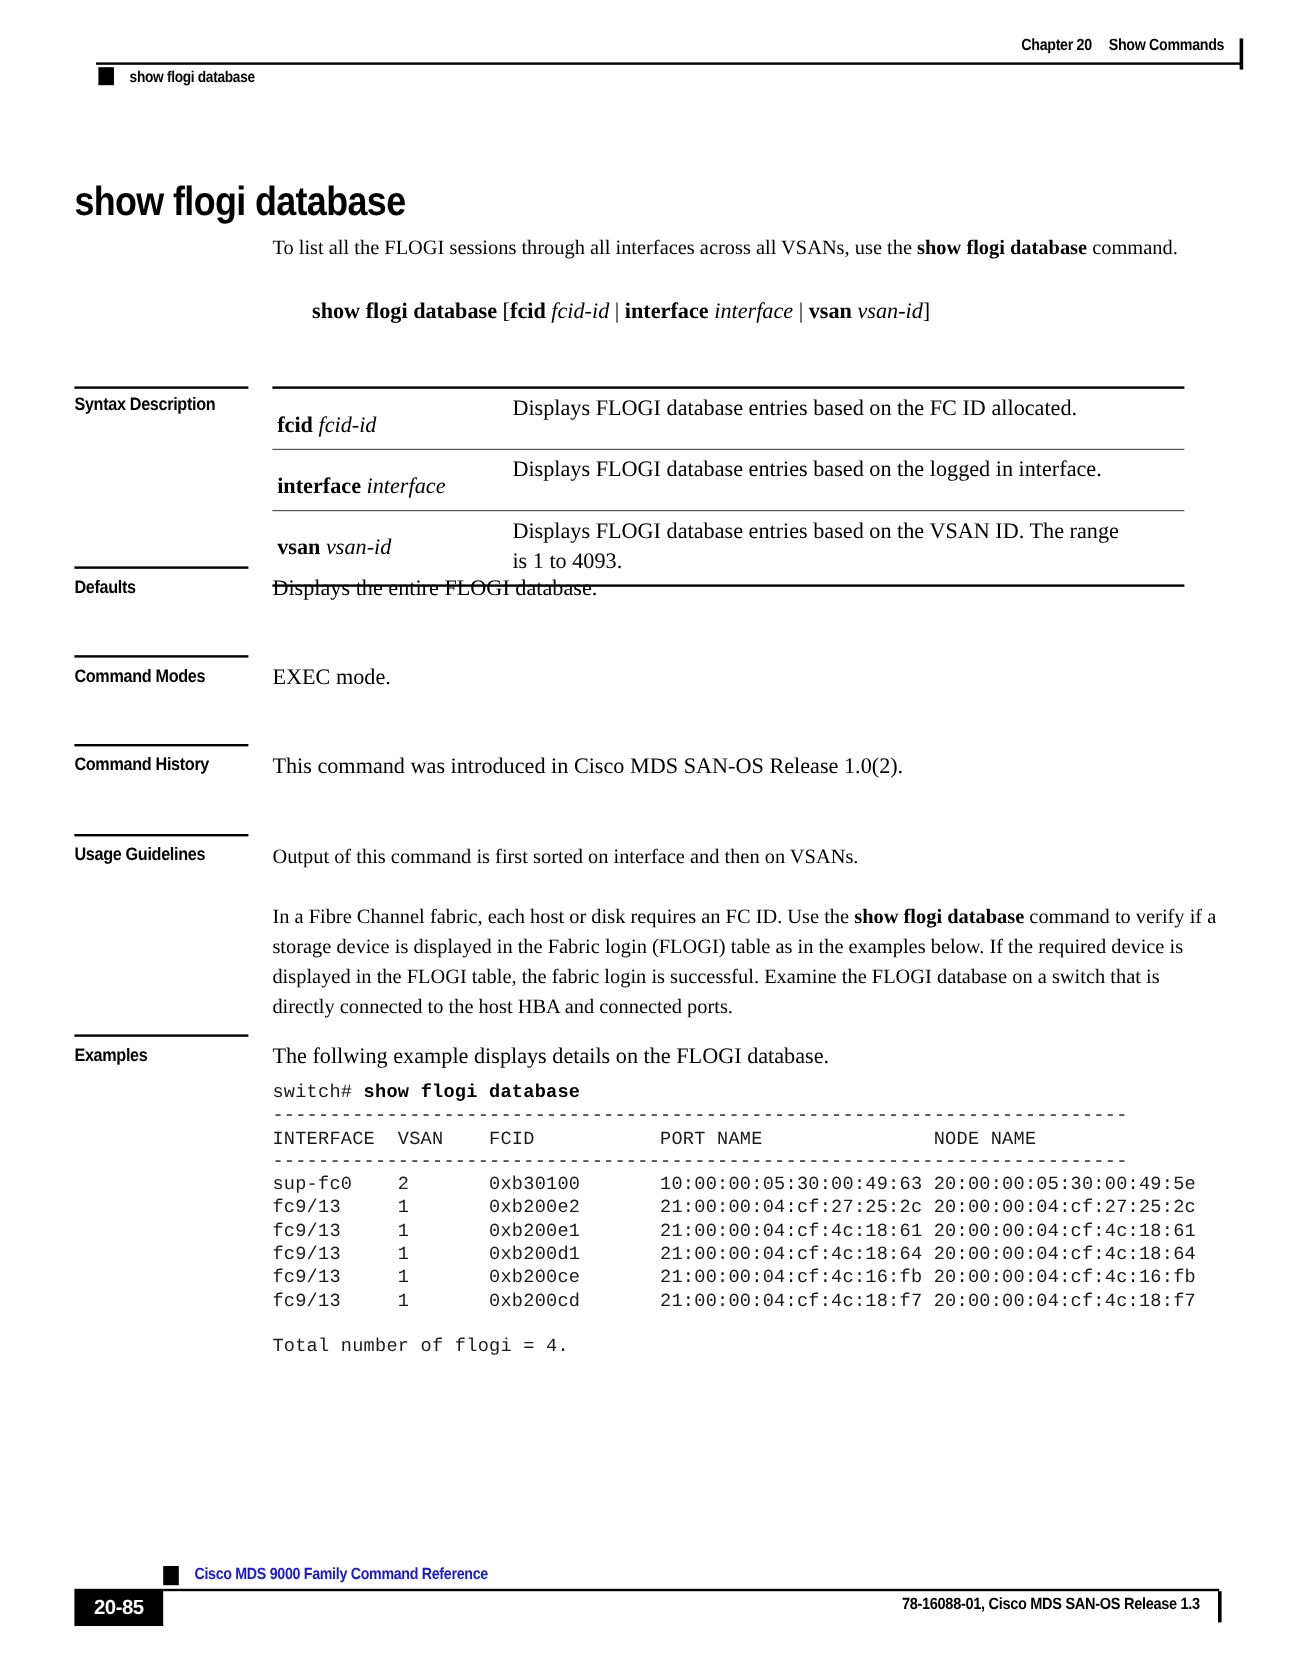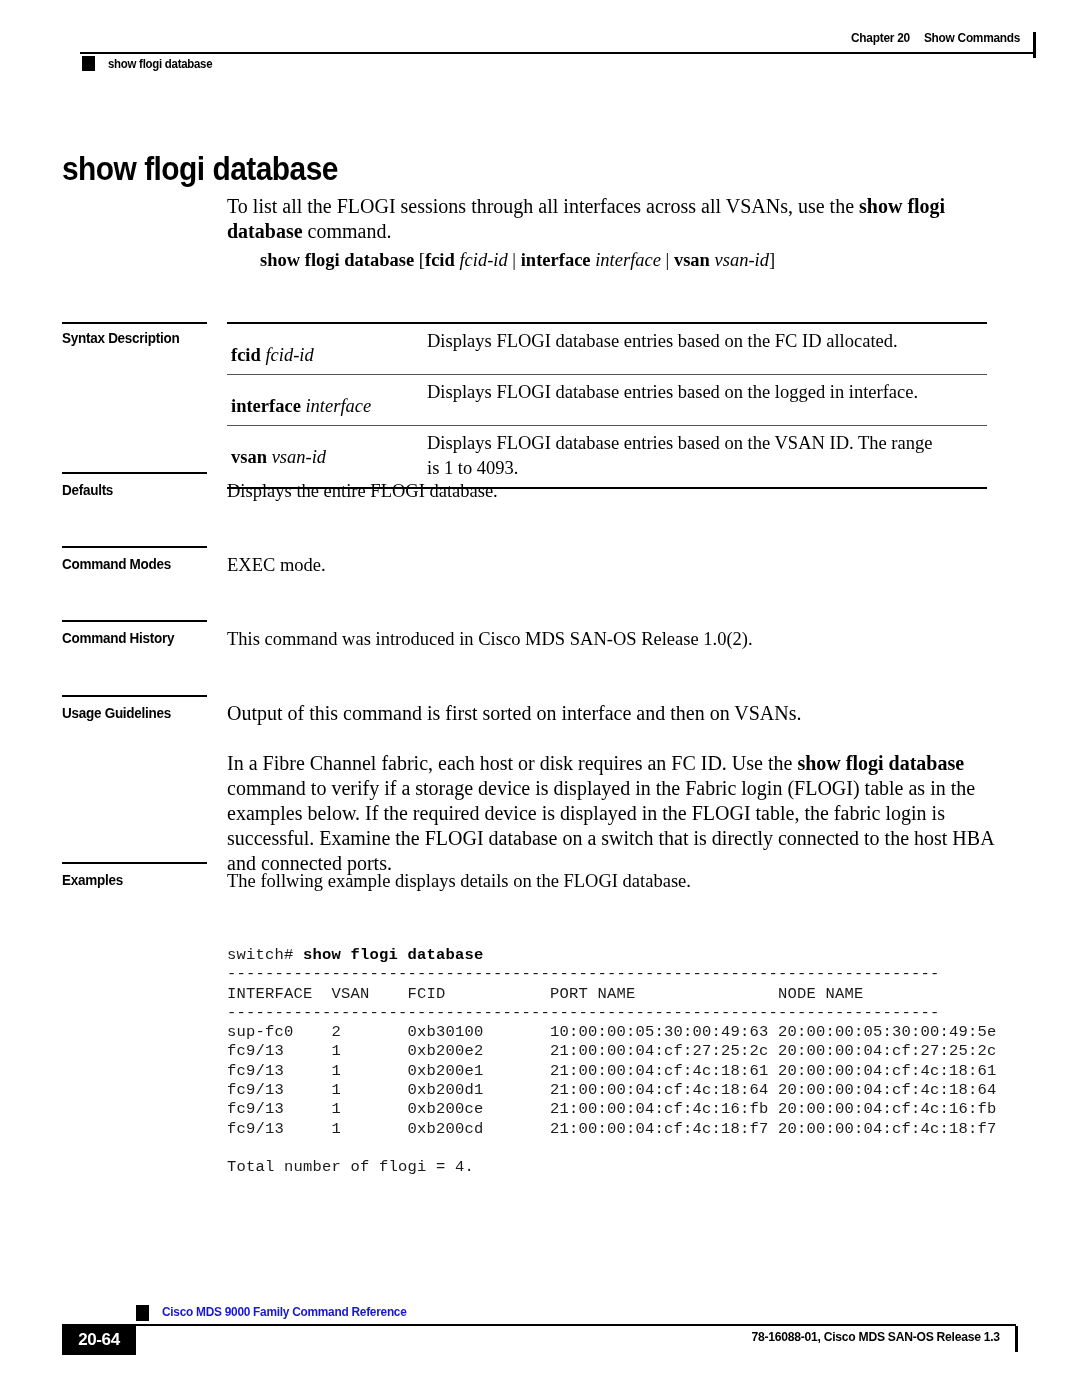--- a/index.html
+++ b/index.html
@@ -90,21 +90,21 @@
   }
 
   
   .body-col {
     position: absolute;
     left: 227px;
     width: 790px;
   }
   p.para {
     margin: 0;
-    font-size: 20px;
+    font-size: 17px;
     line-height: 25px;
     text-align: left;
   }
   .b { font-weight: bold; }
   .i { font-style: italic; }
 
   .intro { top: 194px; }
   .synopsis {
     position: absolute;
     left: 260px;
@@ -180,21 +180,20 @@
   .code-block {
     position: absolute;
     left: 227px;
     top: 901px;
     font-family: "Liberation Mono", monospace;
     font-size: 15.5px;
     line-height: 19.3px;
     white-space: pre;
     letter-spacing: 0.2px;
     color: #1a1a1a;
-    margin-top: 45px;
   }
   .code-block .cmd { font-weight: bold; color: #000; }
 
   
   .footer {
     position: absolute;
     left: 62px;
     top: 1305px;
     width: 956px;
     height: 70px;
@@ -351,16 +350,16 @@
 fc9/13     1       0xb200ce       21:00:00:04:cf:4c:16:fb 20:00:00:04:cf:4c:16:fb
 fc9/13     1       0xb200cd       21:00:00:04:cf:4c:18:f7 20:00:00:04:cf:4c:18:f7
 </span>
 <span>Total number of flogi = 4.</span></div>
 
 <div class="footer">
   <div class="ft-square"></div>
   <div class="ft-booktitle">Cisco MDS 9000 Family Command Reference</div>
   <div class="ft-rule"></div>
   <div class="ft-pagebox"></div>
-  <div class="ft-pagenum">20-64</div>
+  <div class="ft-pagenum">20-85</div>
   <div class="ft-right">78-16088-01, Cisco MDS SAN-OS Release 1.3</div>
   <div class="ft-tick"></div>
 </div>
 
 </body></html>

